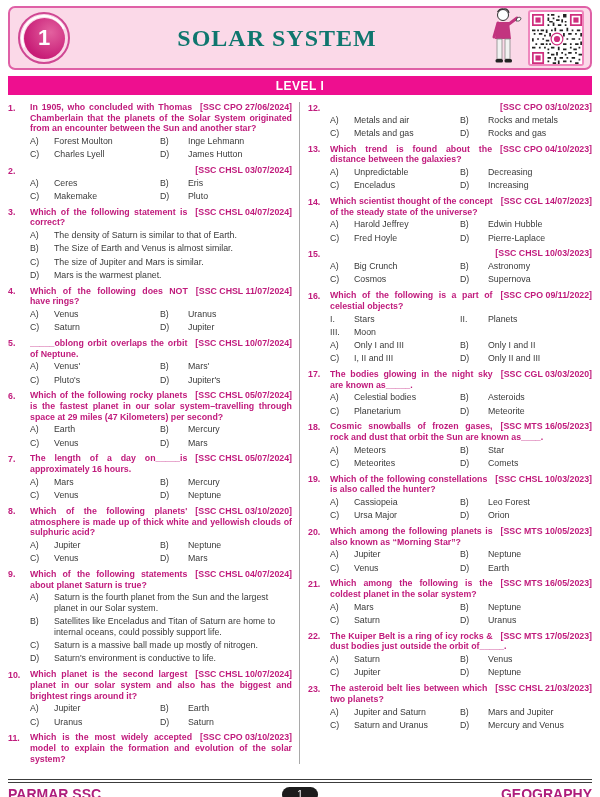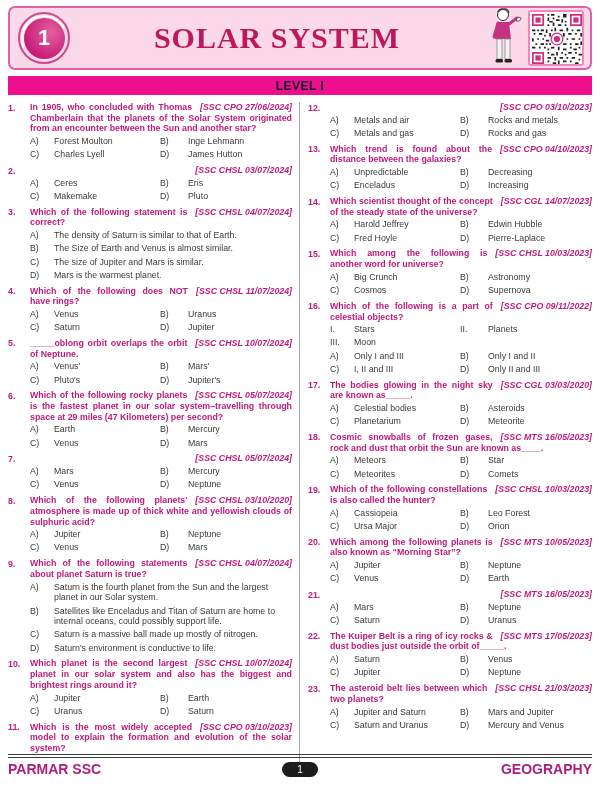--- a/index.html
+++ b/index.html
@@ -27,66 +27,66 @@
   }
   .chapter-badge-inner {
     width: 41px; height: 41px; border-radius: 50%;
     background: radial-gradient(circle at 65% 35%, #e3619f 0%, #c81d77 70%);
     color: #fff; font-weight: bold; font-size: 22px;
     display: flex; align-items: center; justify-content: center;
   }
   .header-title {
     flex: 1; text-align: center;
     font-family: "Liberation Serif", serif; font-weight: 700;
-    font-size: 30px; letter-spacing: 1px; color: #be185d;
+    font-size: 24px; letter-spacing: 1px; color: #0f766e;
   }
   .person-figure { flex: 0 0 auto; margin-right: 4px; }
   .qr-box {
     flex: 0 0 auto; width: 56px; height: 56px; background: #fff;
     border: 2px solid #ef87bd; border-radius: 3px; padding: 2px;
   }
   
   .level-bar {
     margin: 6px 8px 0 8px; height: 19px; background: #ee0f8f;
-    color: #0f172a; font-weight: bold; font-size: 12px; letter-spacing: 0.5px;
+    color: #ffffff; font-weight: bold; font-size: 12px; letter-spacing: 0.5px;
     display: flex; align-items: center; justify-content: center;
   }
   
   .columns {
     display: flex; margin: 7px 8px 0 8px; height: 662px; overflow: hidden;
   }
   .col { width: 50%; }
   .col-left { padding-right: 7px; border-right: 1px solid #a9a9a9; }
   .col-right { padding-left: 8px; }
   .q { display: flex; margin-bottom: 5px; }
   .q-num {
     flex: 0 0 22px; font-weight: bold; font-size: 8.8px; color: #c01b7c;
     line-height: 1.22; padding-top: 0.5px;
   }
   .q-body { flex: 1; min-width: 0; }
   .q-text {
     font-weight: bold; font-size: 8.8px; color: #c01b7c;
     line-height: 1.22; text-align: justify; margin-bottom: 2px;
   }
   .q-text::after { content: ""; display: block; clear: both; }
-  .q-tag { float: right; margin-left: 8px; white-space: nowrap; font-style: italic; }
+  .q-tag { float: right; margin-left: 8px; white-space: nowrap; }
   .opt-grid {
     display: grid; grid-template-columns: 22px 1fr 26px 1fr;
     column-gap: 2px; row-gap: 2.5px; align-items: start;
   }
   .opt-grid.wide { grid-template-columns: 22px 1fr; }
   .items-grid {
     display: grid; grid-template-columns: 22px 1fr 26px 1fr;
     column-gap: 2px; row-gap: 2.5px; margin-bottom: 2.5px;
   }
   .opt-letter, .opt-text, .item-letter, .item-text {
     font-size: 8.8px; color: #3a3a3a; line-height: 1.22;
   }
   
-  .footer { position: absolute; left: 0; right: 0; bottom: 0; height: 43px; }
+  .footer { position: absolute; left: 0; right: 0; bottom: 0; height: 18px; }
   .footer-rule {
     margin: 0 8px; height: 4px;
     border-top: 1.5px solid #3c3c3c; border-bottom: 1.5px solid #3c3c3c;
   }
   .footer-row {
     position: relative; display: flex; justify-content: space-between;
     align-items: center; padding: 3px 8px 0 8px;
   }
   .footer-left, .footer-right { font-weight: bold; font-size: 14px; color: #ae1d7c; }
   .page-pill {
@@ -267,20 +267,21 @@
               <span class="opt-letter">D)</span>
               <span class="opt-text">Mars</span>
             </div>
     </div>
   </div>
         <div class="q">
     <div class="q-num">7.</div>
     <div class="q-body">
       <div class="q-text">
         <span class="q-tag">[SSC CHSL 05/07/2024]</span>
+        <span>The length of a day on_____is approximately 16 hours.</span>
       </div>
 
       <div class="opt-grid">
               <span class="opt-letter">A)</span>
               <span class="opt-text">Mars</span>
               <span class="opt-letter">B)</span>
               <span class="opt-text">Mercury</span>
               <span class="opt-letter">C)</span>
               <span class="opt-text">Venus</span>
               <span class="opt-letter">D)</span>
@@ -417,21 +418,20 @@
               <span class="opt-letter">D)</span>
               <span class="opt-text">Pierre-Laplace</span>
             </div>
     </div>
   </div>
         <div class="q">
     <div class="q-num">15.</div>
     <div class="q-body">
       <div class="q-text">
         <span class="q-tag">[SSC CHSL 10/03/2023]</span>
-        <span>Which among the following is another word for universe?</span>
       </div>
 
       <div class="opt-grid">
               <span class="opt-letter">A)</span>
               <span class="opt-text">Big Crunch</span>
               <span class="opt-letter">B)</span>
               <span class="opt-text">Astronomy</span>
               <span class="opt-letter">C)</span>
               <span class="opt-text">Cosmos</span>
               <span class="opt-letter">D)</span>
@@ -544,20 +544,21 @@
               <span class="opt-letter">D)</span>
               <span class="opt-text">Earth</span>
             </div>
     </div>
   </div>
         <div class="q">
     <div class="q-num">21.</div>
     <div class="q-body">
       <div class="q-text">
         <span class="q-tag">[SSC MTS 16/05/2023]</span>
+        <span>Which among the following is the coldest planet in the solar system?</span>
       </div>
 
       <div class="opt-grid">
               <span class="opt-letter">A)</span>
               <span class="opt-text">Mars</span>
               <span class="opt-letter">B)</span>
               <span class="opt-text">Neptune</span>
               <span class="opt-letter">C)</span>
               <span class="opt-text">Saturn</span>
               <span class="opt-letter">D)</span>

